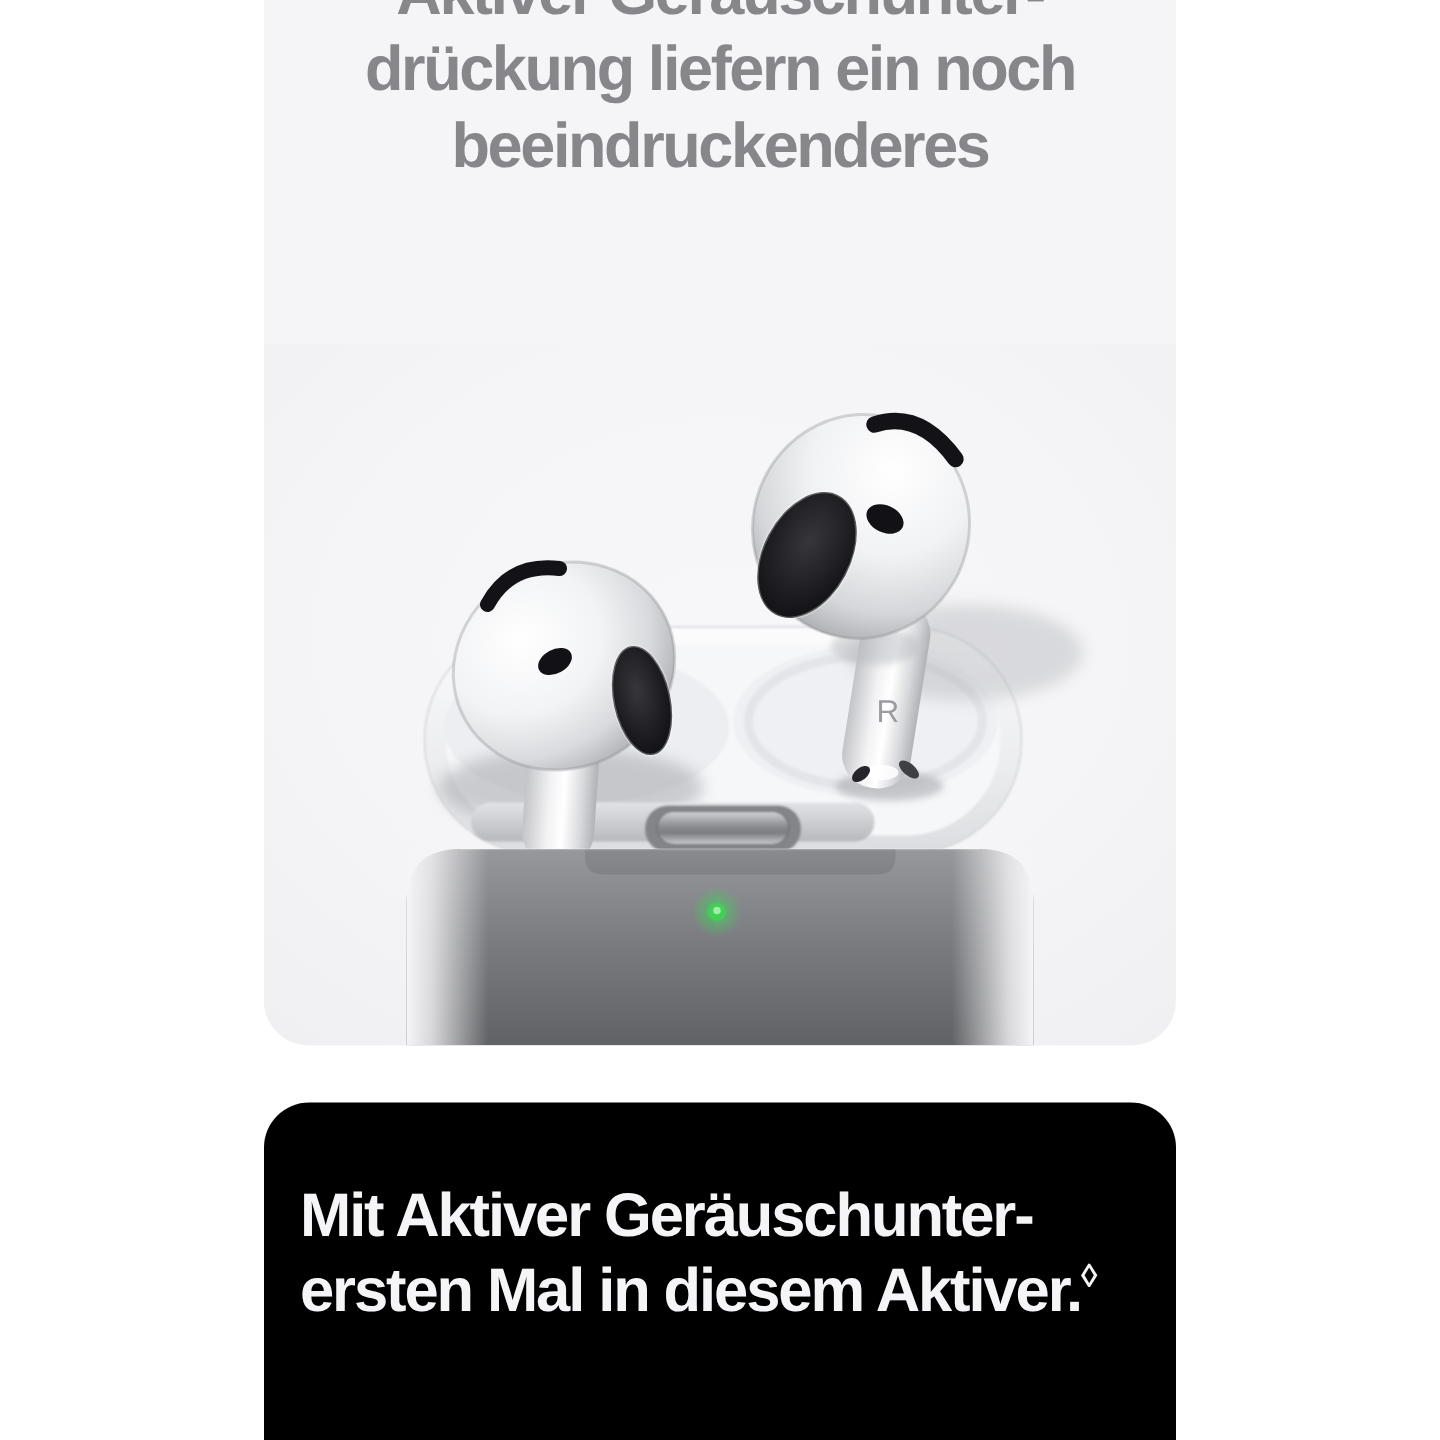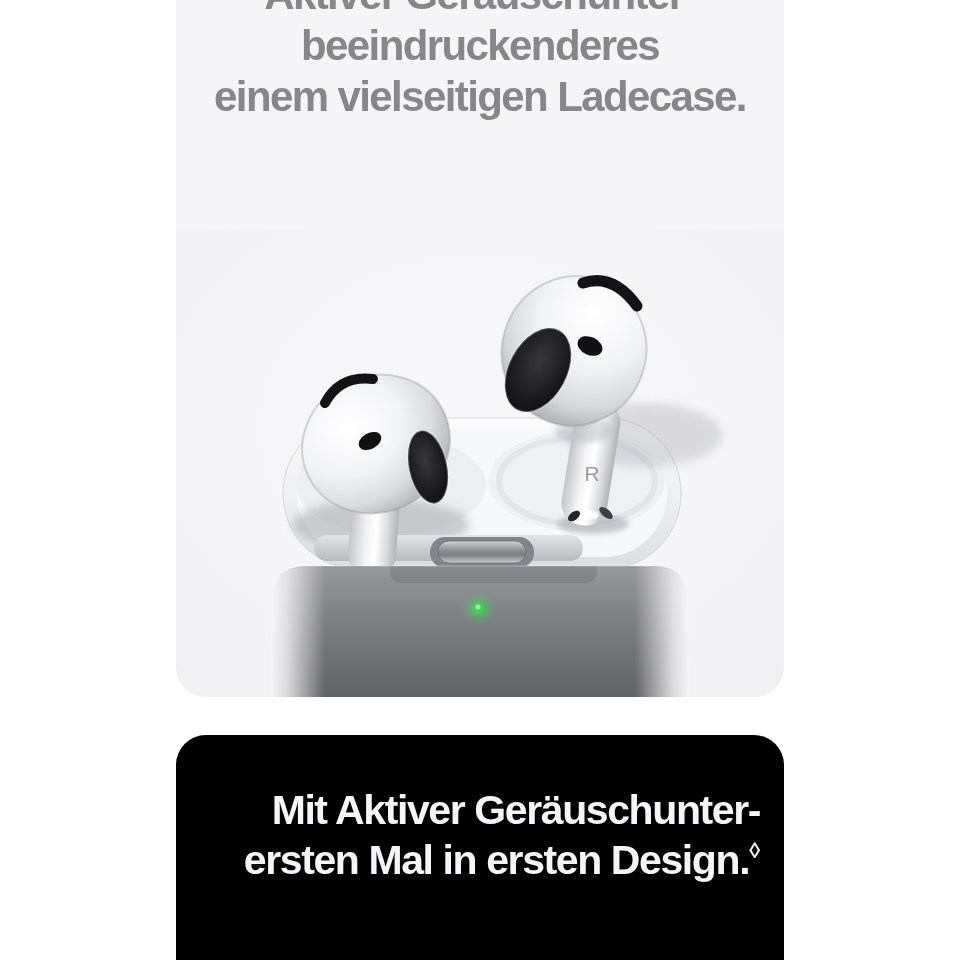--- a/index.html
+++ b/index.html
@@ -23,21 +23,21 @@
   }
   .hero-copy {
     margin: 0; padding: 31px 20px 0 20px;
     text-align: center;
     font-size: 42px; line-height: 51px; font-weight: 600;
     letter-spacing: -1.6px;
     color: #86868b;
   }
   .claim-copy {
     margin: 0; padding: 50px 24px 0 24px;
-    text-align: right;
+    text-align: left;
     font-size: 41px; line-height: 50px; font-weight: 600;
     letter-spacing: -1.4px;
     color: #f5f5f7;
   }
   .line { display: block; white-space: nowrap; }
   .fn {
     font-size: 22px; font-weight: 600;
     position: relative; top: -0.75em; vertical-align: baseline;
     letter-spacing: 0;
   }
@@ -48,22 +48,22 @@
   .product-figure svg { display: block; }
 </style>
 </head>
 <body>
 
 <main>
 
   <section class="card card-gray">
     <p class="hero-copy">
       <span class="line">Aktiver Geräuschunter-</span>
+      <span class="line">drückung liefern ein noch</span>
       <span class="line">beeindruckenderes</span>
-      <span class="line">einem vielseitigen Ladecase.</span>
     </p>
 
     <figure class="product-figure">
       <svg width="608" height="468" viewBox="0 0 608 468" xmlns="http://www.w3.org/2000/svg">
         <defs>
           <radialGradient id="photoBg" cx="50%" cy="42%" r="75%">
             <stop offset="0%" stop-color="#f7f7f9"></stop>
             <stop offset="55%" stop-color="#f5f5f7"></stop>
             <stop offset="100%" stop-color="#f0f0f3"></stop>
           </radialGradient>
@@ -204,17 +204,17 @@
           <circle cx="302" cy="378" r="2.5" fill="#a8f0b1" opacity="0.9"></circle>
           <rect x="95" y="337" width="418" height="131" fill="url(#bloomGrad)"></rect>
         </g>
       </svg>
     </figure>
   </section>
 
   <section class="card card-black">
     <p class="claim-copy">
       <span class="line">Mit Aktiver Geräuschunter-</span>
-      <span class="line"><span>ersten Mal in ersten Design.</span><sup class="fn">◊</sup></span>
+      <span class="line"><span>ersten Mal in diesem Aktiver.</span><sup class="fn">◊</sup></span>
     </p>
   </section>
 
 </main>
 
 </body></html>

